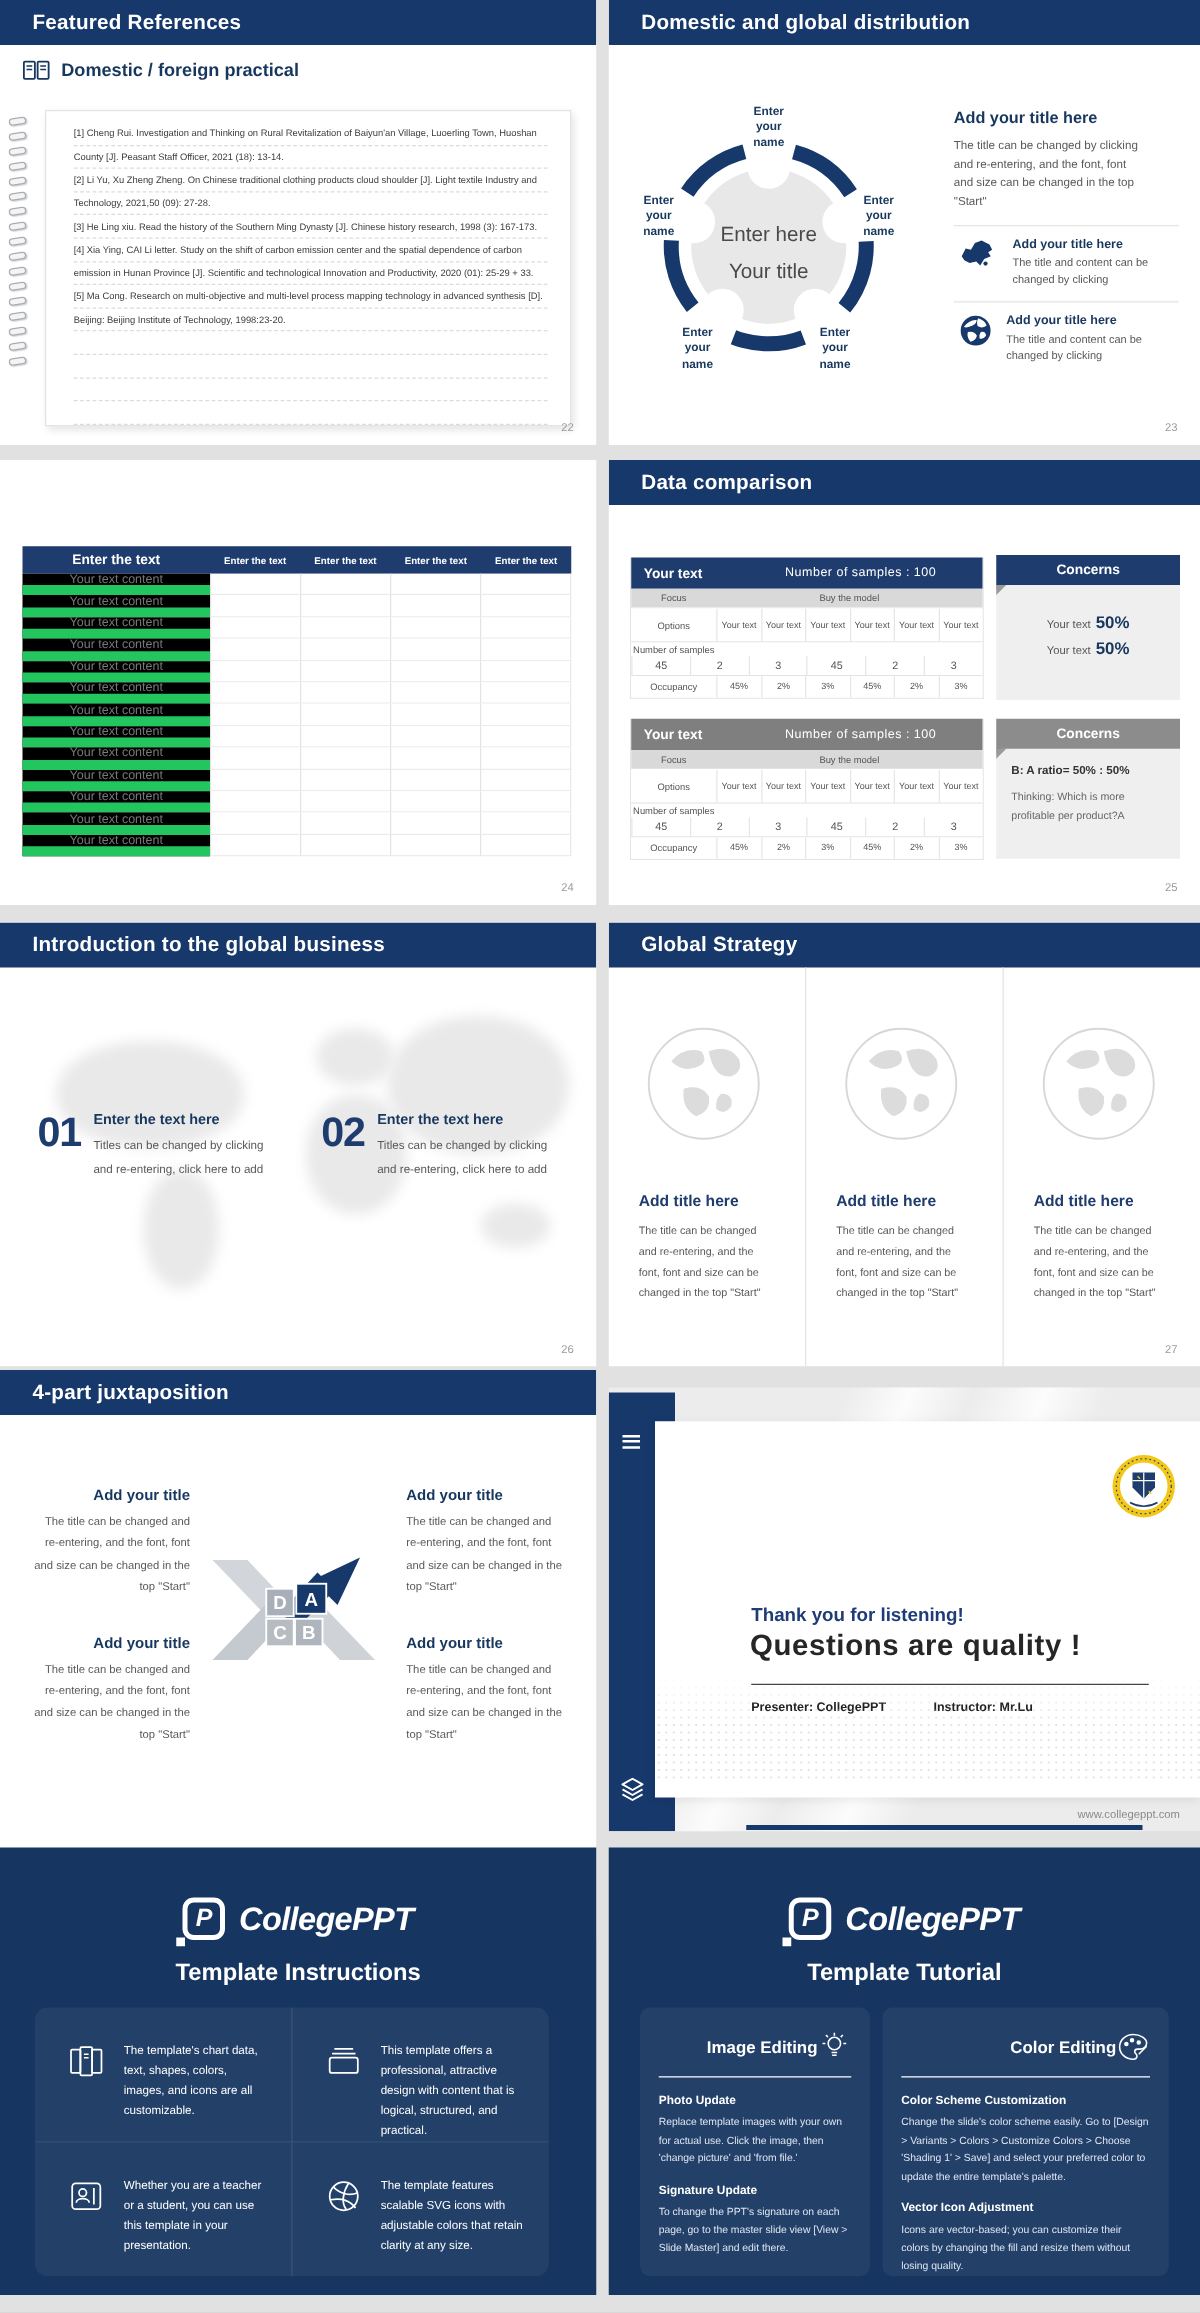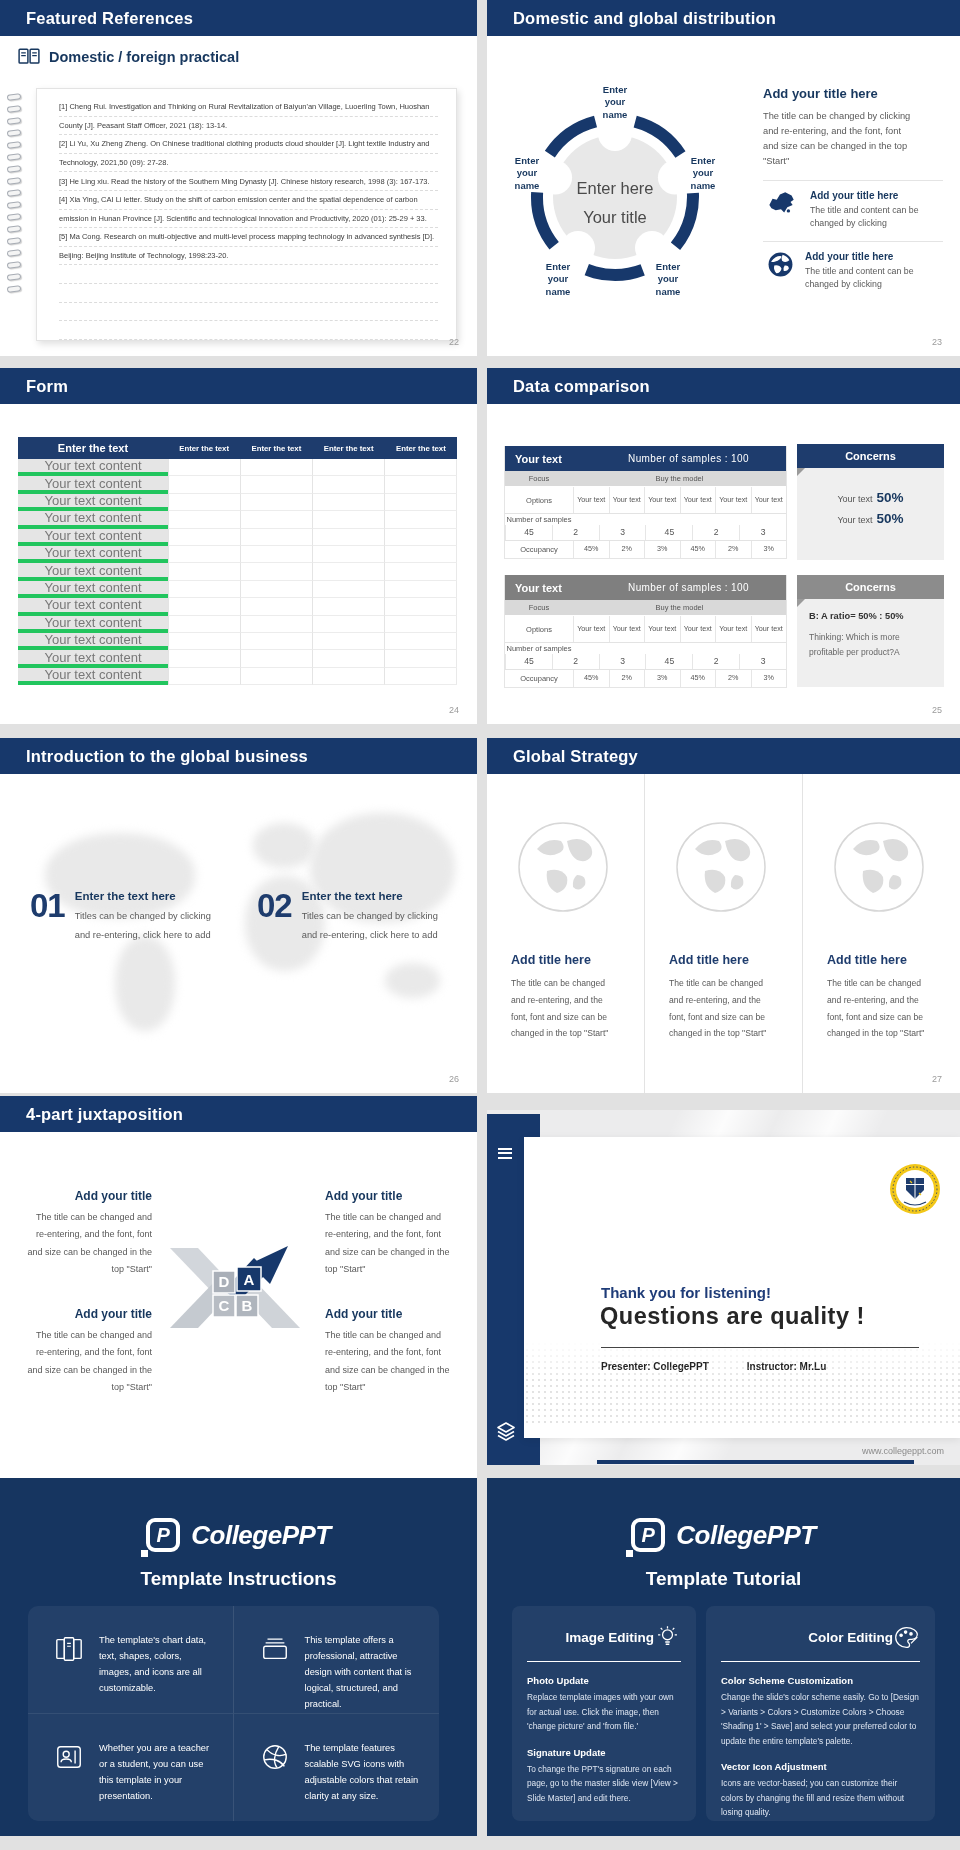--- a/index.html
+++ b/index.html
@@ -34,21 +34,21 @@
   .s23item{display:flex;gap:11px;align-items:flex-start;}
   .s23item .itx h4{margin:0 0 3px;font-size:10px;color:#17375E;}
   .s23item .itx p{margin:0;font-size:8.8px;color:#595959;line-height:13px;width:122px;}
 
   
   .ftable{position:absolute;left:18px;top:69px;width:439px;}
   .fhead{display:flex;background:#1E3C6D;height:22px;align-items:center;}
   .fh1{width:150px;text-align:center;color:#fff;font-weight:bold;font-size:11px;}
   .fh{flex:1;text-align:center;color:#fff;font-weight:bold;font-size:7.8px;}
   .frow{display:flex;height:17.4px;}
-  .fc1{width:150px;background:#e5e5e5;border-bottom:4px solid #22c55e;color:#787878;font-size:13px;
+  .fc1{width:150px;background:#000000;border-bottom:8px solid #22c55e;color:#787878;font-size:10px;
        display:flex;align-items:center;justify-content:center;}
   .fc{flex:1;border-bottom:1px solid #ececec;border-left:1px solid #e4e4e4;background:#fff;}
   .frow .fc:last-child{border-right:1px solid #e9e9e9;}
 
   
   .dct{position:absolute;left:17px;width:283px;border:1px solid #e5e5e5;border-top:none;}
   .dch{height:25px;display:flex;align-items:center;color:#fff;}
   .t1 .dch{background:#1E3C6D;}
   .t2 .dch{background:#7F7F7F;}
   .dchl{width:86px;padding-left:10px;font-weight:bold;font-size:11px;}
@@ -256,23 +256,20 @@
         <div class="itx">
           <h4>Add your title here</h4>
           <p>The title and content can be changed by clicking</p>
         </div>
       </div>
     </div>
     <div class="pagenum">23</div>
   </section>
 
   <section class="slide" id="s24" style="left:0;top:368px;width:477px;height:356px">
-    <div class="band">
-      <span>Form</span>
-    </div>
     <div class="ftable">
       <div class="fhead">
         <div class="fh1">Enter the text</div>
         <div class="fh">Enter the text</div>
         <div class="fh">Enter the text</div>
         <div class="fh">Enter the text</div>
         <div class="fh">Enter the text</div>
       </div>
       <div>
 

